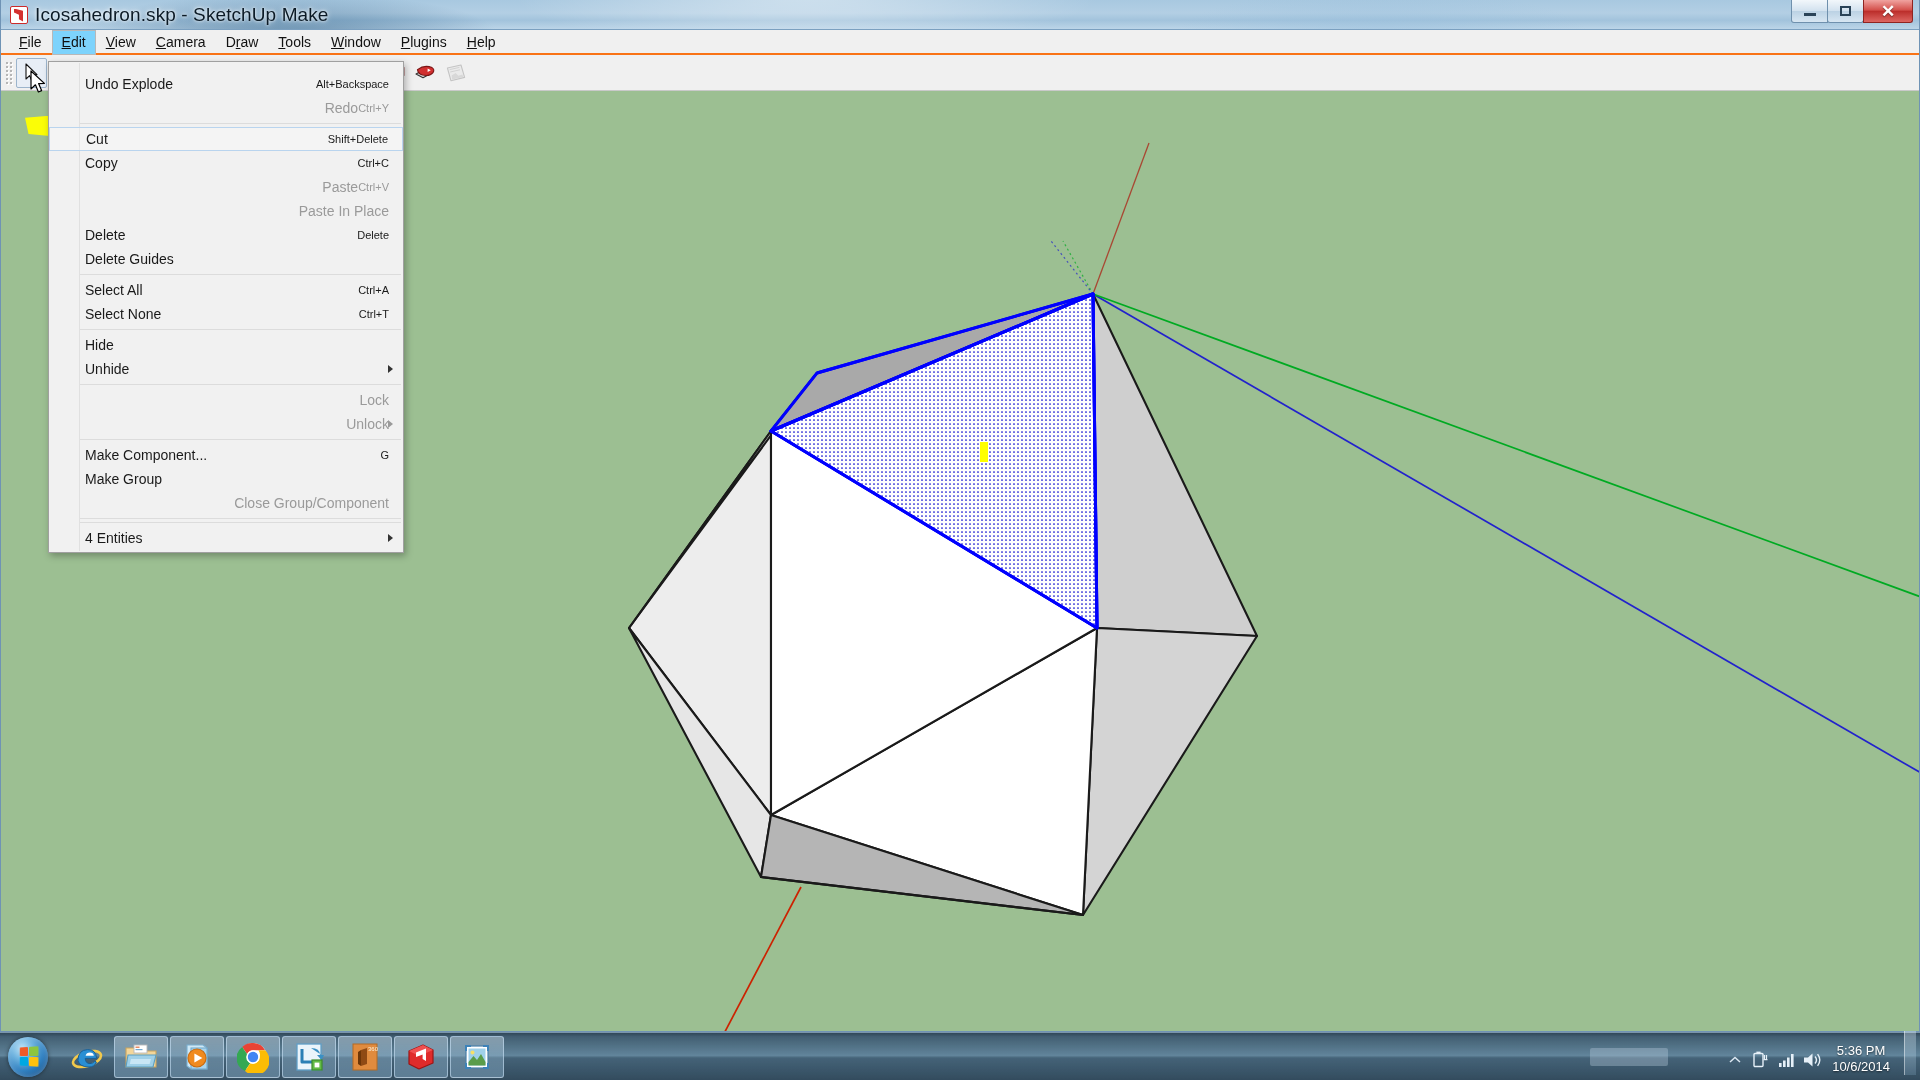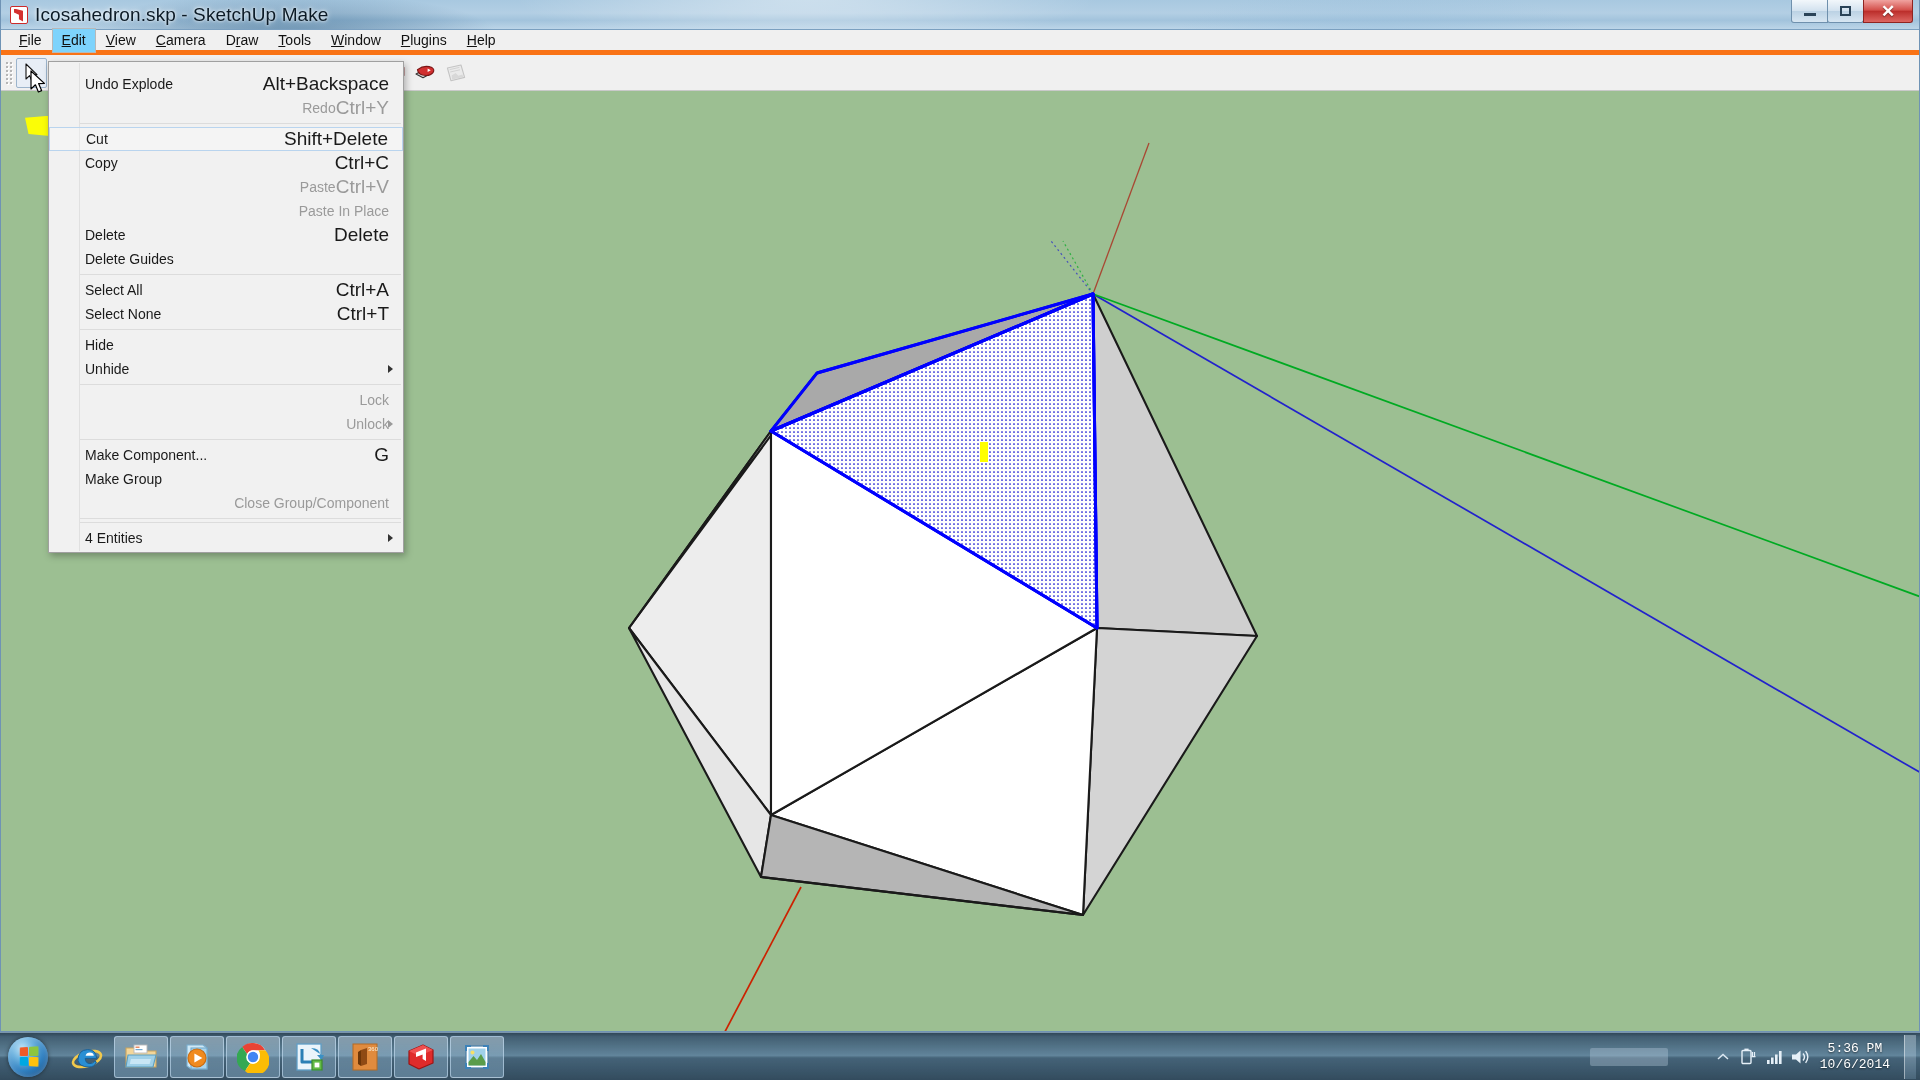--- a/index.html
+++ b/index.html
@@ -86,23 +86,23 @@
   .wbtn .glyph-close {
     color:#fff; font-size:17px; font-weight:bold; line-height:1;
     text-shadow:0 1px 1px rgba(0,0,0,.45);
     font-family:"Liberation Sans", sans-serif;
   }
 
   
   #menubar {
     flex:0 0 25px; height:25px;
     background:#f0f0f0;
-    display:flex; align-items:center;
+    display:flex; align-items:flex-start;
     padding-left:8px;
-    border-bottom:5px solid #f97316;
+    border-bottom:2px solid #f97316;
     position:relative; z-index:40;
   }
   .menu-item {
     padding:3px 9px; font-size:14px; color:#111;
     line-height:17px; white-space:nowrap; cursor:default;
     border:1px solid transparent;
   }
   .menu-item.active {
     background:#7dd3fc;
     border:1px solid #b8b8b8;
@@ -163,21 +163,21 @@
   }
   .mrow {
     position:relative; height:24px;
     display:flex; align-items:center;
     padding-left:36px; padding-right:14px;
     color:#1a1a1a; white-space:nowrap; cursor:default;
     z-index:2;
   }
   .mrow.disabled { color:#9a9a9a;text-align:right; }
   .mrow .mlabel { flex:1 1 auto; }
-  .mrow .mshort { flex:0 0 auto; color:#1a1a1a; font-size:19px; }
+  .mrow .mshort { flex:0 0 auto; color:#1a1a1a; font-size:11px; }
   .mrow.disabled .mshort { color:#9a9a9a; }
   .mrow .marrow {
     position:absolute; right:10px; top:50%; transform:translateY(-50%);
     width:0; height:0;
     border-left:5px solid #333;
     border-top:4px solid transparent;
     border-bottom:4px solid transparent;
   }
   .msep {
     height:1px; background:#dcdcdc; margin:3px 2px 3px 31px; position:relative; z-index:2;
@@ -247,23 +247,22 @@
   }
   .tb-app.pinned-box {
     background:linear-gradient(180deg, rgba(225,240,250,.42) 0%, rgba(170,205,230,.30) 50%, rgba(150,190,220,.42) 100%);
     border:1px solid rgba(200,225,245,.60);
     border-radius:3px;
     margin-right:2px;
   }
   .tb-app svg, .tb-app .ic { display:block; }
 
   #tray {
-    margin-left:auto; display:flex; align-items:center; height:36px;
+    margin-left:auto; display:flex; align-items:flex-end; height:36px;
     padding-right:4px;
-    font-family:Liberation Mono, monospace;
   }
   .tray-ic { width:26px; height:30px; display:flex; align-items:center; justify-content:center; }
   #clock {
     color:#fff; font-size:13px; text-align:center; line-height:16px;
     padding:0 12px 0 6px; text-shadow:0 1px 2px rgba(0,0,0,.6);
     white-space:nowrap;
   }
   #show-desktop {
     width:12px; height:44px; margin-left:2px;
     background:linear-gradient(180deg, rgba(230,245,255,.35), rgba(160,200,230,.2));

